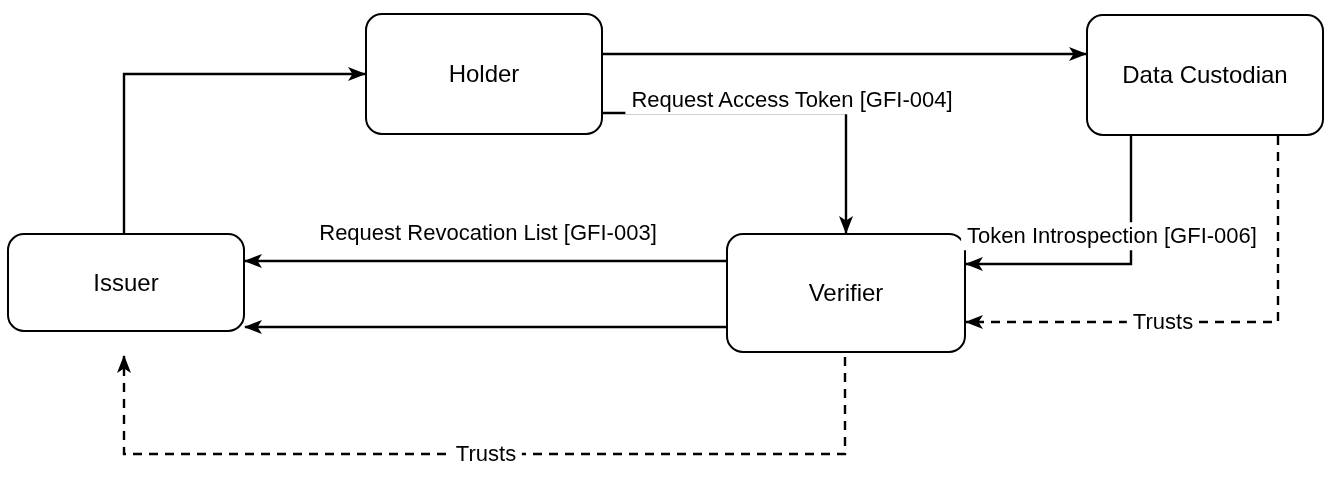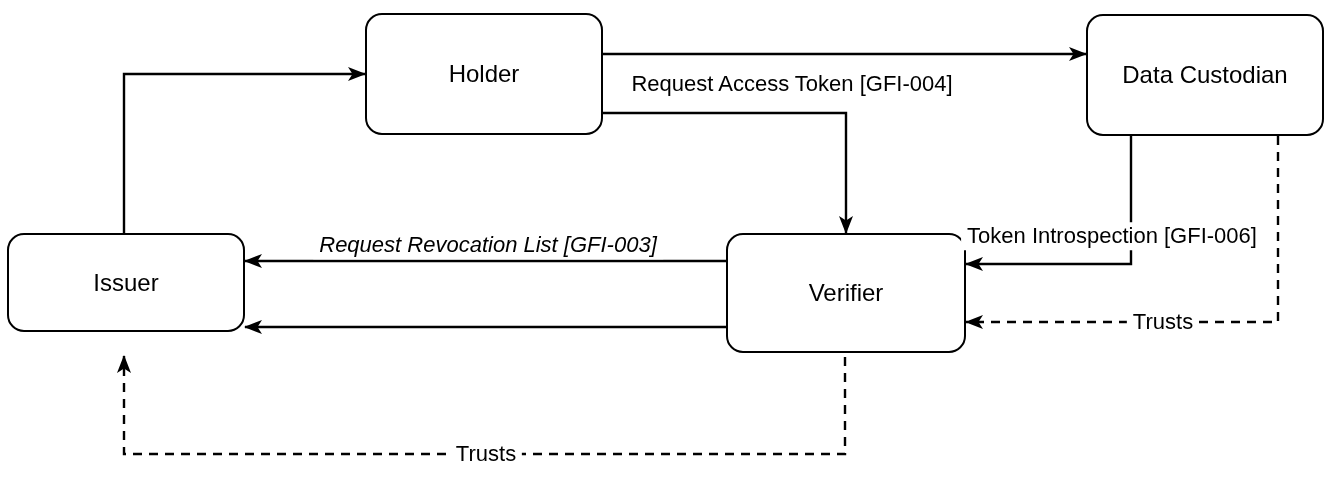--- a/index.html
+++ b/index.html
@@ -47,22 +47,22 @@
     line-height: 1.25;
   }
   
   #node-holder        { left: 365px;  top: 13px;  width: 238px; height: 122px; }
   #node-data-custodian{ left: 1086px; top: 14px;  width: 238px; height: 122px; }
   #node-issuer        { left: 7px;    top: 233px; width: 238px; height: 99px; }
   #node-verifier      { left: 726px;  top: 233px; width: 240px; height: 120px; }
   
   #lbl-issue-claims             { left: 165px;  top: 55px;  }
   #lbl-authenticated-interaction{ left: 831px;  top: 37px;  }
-  #lbl-request-access-token     { left: 792px;  top: 84px;  }
-  #lbl-request-revocation-list  { left: 488px;  top: 245px; font-style: italic; }
+  #lbl-request-access-token     { left: 792px;  top: 100px;  }
+  #lbl-request-revocation-list  { left: 488px;  top: 233px; }
   #lbl-request-public-key       { left: 487px;  top: 300px; }
   #lbl-token-introspection      { left: 1112px; top: 236px; }
   #lbl-trusts-verifier          { left: 1163px; top: 322px; }
   #lbl-trusts-issuer            { left: 486px;  top: 454px; }
 </style>
 </head>
 <body>
 
 <div class="stage">
 

